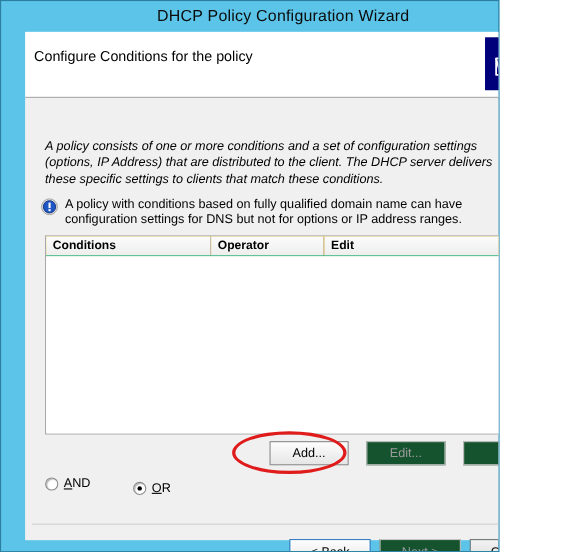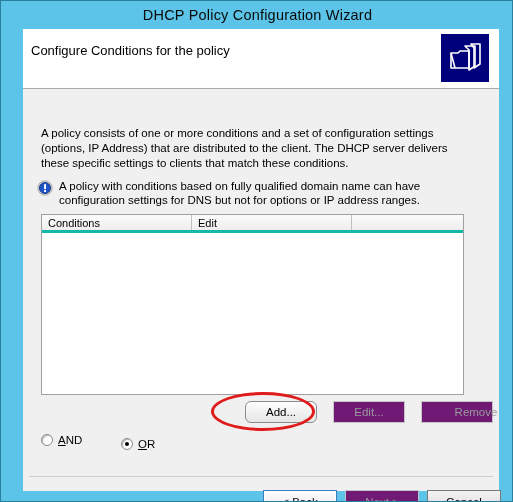--- a/index.html
+++ b/index.html
@@ -6,21 +6,21 @@
     margin: 0;
     padding: 0;
     background: #ffffff;
   }
   body {
     font-family: "Liberation Sans", sans-serif;
   }
 
   .window {
     position: relative;
-    width: 513px;
+    width: 454px;
     height: 502px;
     box-sizing: border-box;
     background: #5bc4e8;
     border: 1px solid #2a7f9e;
     overflow: hidden;
   }
 
   
   .titlebar {
     position: absolute;
@@ -86,20 +86,21 @@
   }
 
   .intro-text {
     position: absolute;
     left: 18px;
     top: 36px;
     width: 425px;
     font-size: 11.5px;
     color: #000000;
     line-height: 15px;
+    font-style: italic;
   }
 
   .note-row {
     position: absolute;
     left: 14px;
     top: 89px;
     width: 440px;
     display: flex;
     align-items: flex-start;
   }
@@ -127,21 +128,22 @@
     height: 181px;
     background: #ffffff;
     border: 1px solid #a0a0a0;
     box-sizing: border-box;
   }
   .lv-header {
     display: flex;
     height: 18px;
     box-sizing: border-box;
     background: #eab308;
-    border-bottom: 3px solid #14b8a6;
+    border-bottom: 1px solid #14b8a6;
+    font-weight: bold;
   }
   .lv-col {
     box-sizing: border-box;
     font-size: 11px;
     color: #000000;
     padding: 2px 0 0 6px;
     border-right: 1px solid #c0c0c0;
     background: linear-gradient(#fbfbfb, #eeeeee);
     overflow: hidden;
     white-space: nowrap;
@@ -202,30 +204,30 @@
     background: linear-gradient(#fdfdfd, #e6e6e6);
     border: 1px solid #8c8c8c;
     display: flex;
     align-items: center;
     justify-content: center;
     cursor: default;
     padding: 0;
   }
   .btn.disabled {
     color: #9a9a9a;
-    background: #701a75;
+    background: #14532d;
     border-color: #c4c4c4;
   }
   .mid-btn {
     position: absolute;
     top: 311px;
     width: 72px;
     height: 22px;
   }
-  .mid-btn.add    { left: 222px; border-radius: 6px; }
+  .mid-btn.add    { left: 222px; }
   .mid-btn.edit   { left: 310px; }
   .mid-btn.remove { left: 398px; padding-left: 38px; }
 
   
   .red-ellipse {
     position: absolute;
     left: 188px;
     top: 302px;
     width: 104px;
     height: 39px;
@@ -292,20 +294,21 @@
             <rect x="7.1" y="4.2" width="1.9" height="5" fill="#ffffff"></rect>
             <rect x="7.1" y="10.1" width="1.9" height="1.9" fill="#ffffff"></rect>
           </svg>
         </span>
         <span class="note-text">A policy with conditions based on fully qualified domain name can have configuration settings for DNS but not for options or IP address ranges.</span>
       </div>
 
       <div class="listview">
         <div class="lv-header">
           <div class="lv-col c0">Conditions</div>
+          <div class="lv-col c1">Operator</div>
           <div class="lv-col c2">Edit</div>
           <div class="lv-col cend"></div>
         </div>
         <div class="lv-body"></div>
       </div>
 
       <div class="radio-row">
         <label class="radio-item and">
           <span class="radio-dot"></span>
           <span><span class="u">A</span>ND</span>

